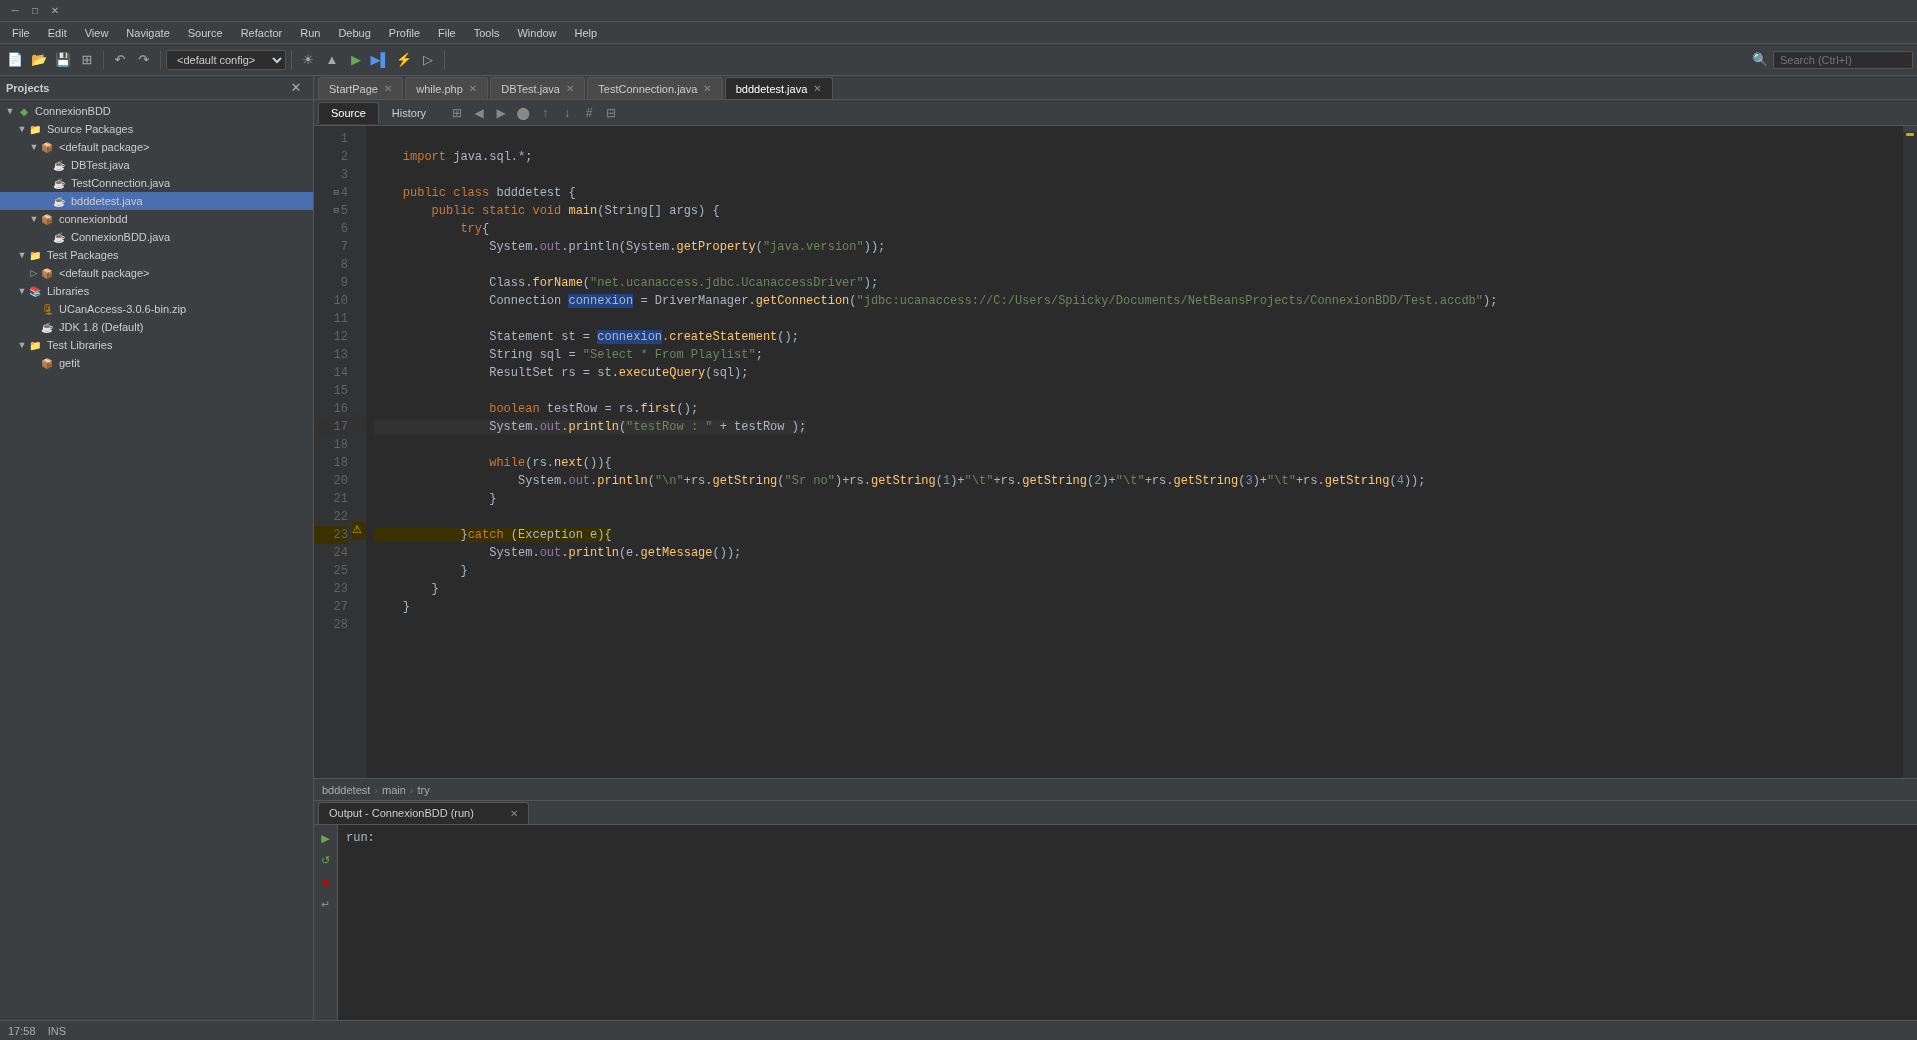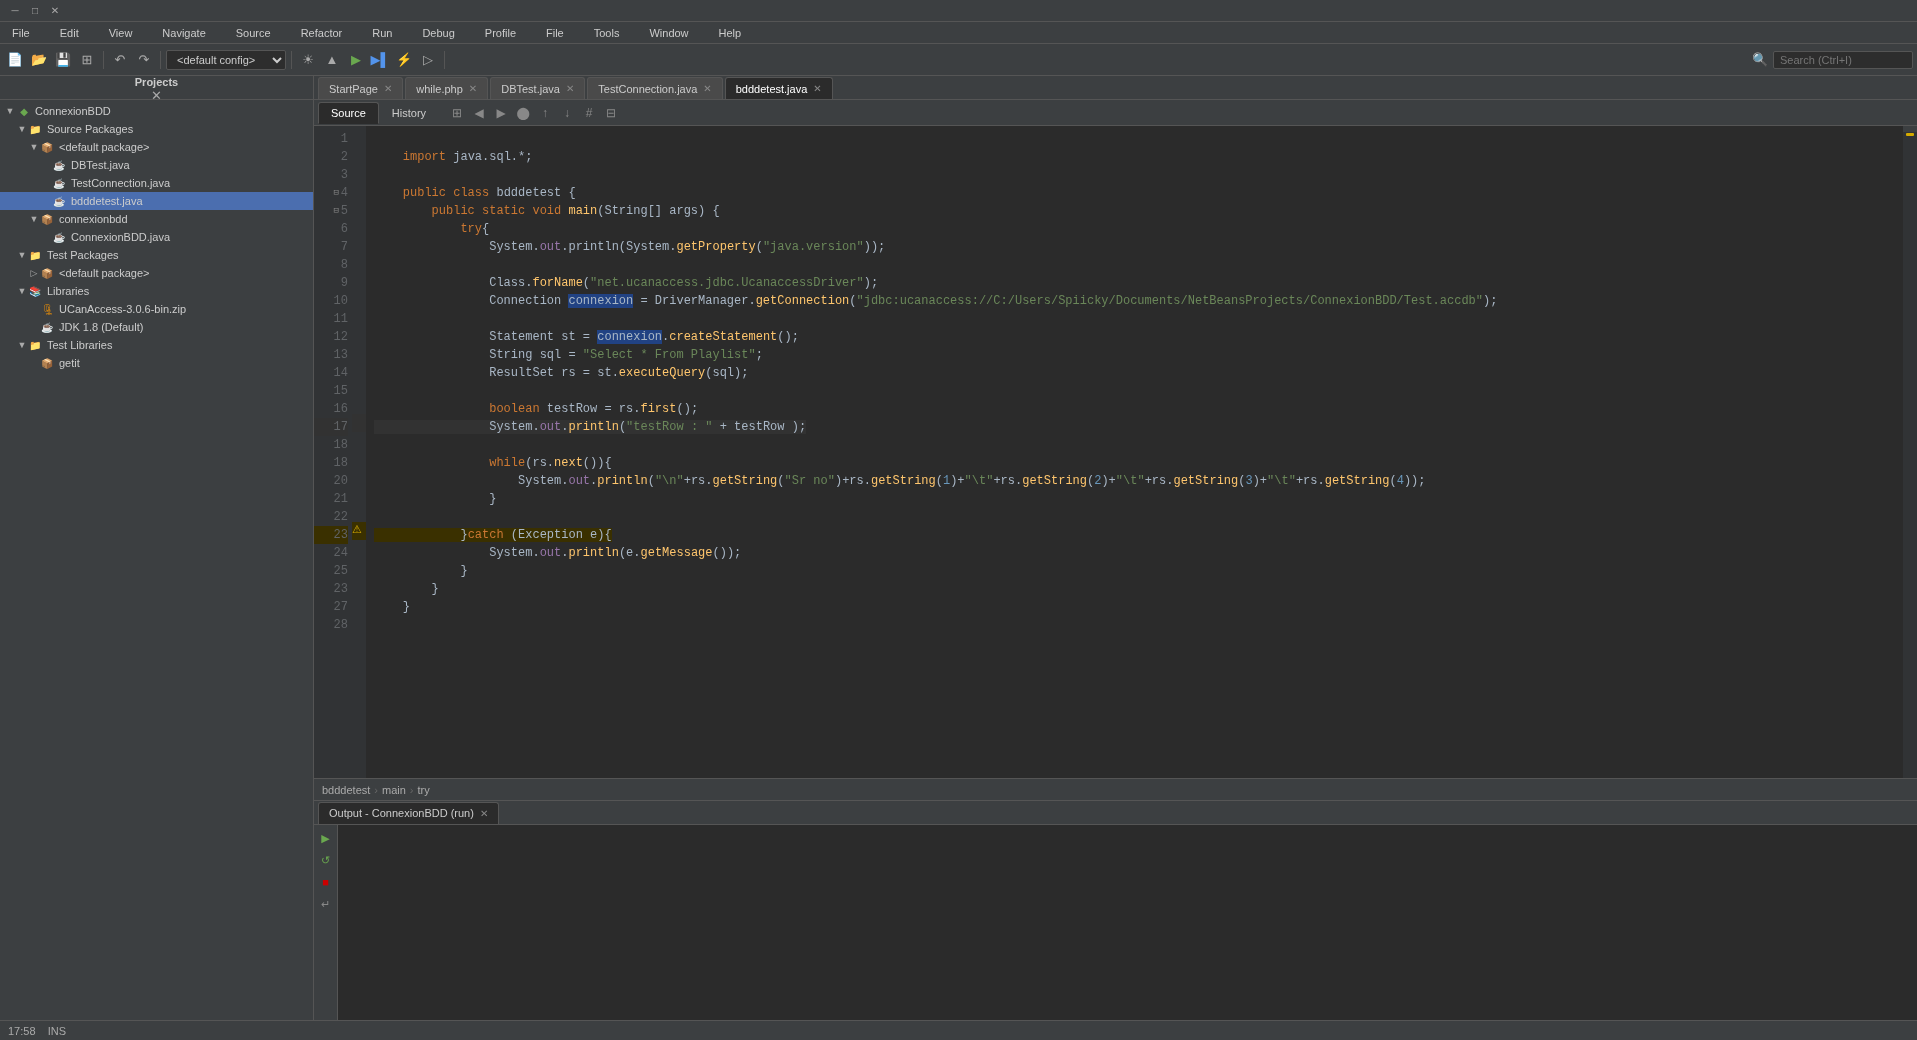--- a/index.html
+++ b/index.html
@@ -21,21 +21,21 @@
     #title-bar .win-btn { width: 14px; height: 14px; display: flex; align-items: center; justify-content: center; cursor: pointer; color: #aaa; font-size: 10px; }
 
     
     #menu-bar {
       background: #3c3f41;
       height: 22px;
       display: flex;
       align-items: center;
       padding: 0 4px;
       border-bottom: 1px solid #555;
-      gap: 14px;
+      gap: 2px;
     }
     .menu-item {
       padding: 2px 8px;
       cursor: pointer;
       color: #ccc;
       font-size: 11px;
       border-radius: 2px;
     }
 
     
@@ -89,21 +89,20 @@
     }
     #projects-header {
       background: #3c3f41;
       height: 24px;
       display: flex;
       align-items: center;
       padding: 0 6px;
       border-bottom: 1px solid #555;
       font-size: 11px;
       color: #ccc;
-      flex-direction: column;
     }
     #projects-header .panel-title { flex: 1; font-weight: bold; }
     #projects-tree {
       flex: 1;
       overflow-y: auto;
       padding: 2px 0;
     }
     .tree-item {
       display: flex;
       align-items: center;
@@ -264,20 +263,21 @@
       align-items: center;
       padding: 0 10px;
       cursor: pointer;
       color: #ccc;
       font-size: 11px;
       background: #2b2b2b;
       border: 1px solid #555;
       border-bottom: none;
       border-radius: 3px 3px 0 0;
       margin-right: 2px;
+      gap: 30px;
     }
     .output-tab .tab-close { margin-left: 6px; color: #888; font-size: 10px; }
     #output-content {
       flex: 1;
       display: flex;
     }
     #output-sidebar {
       width: 24px;
       background: #3c3f41;
       border-right: 1px solid #555;
@@ -648,20 +648,21 @@
         </div>
       </div>
       <div id="output-content">
         <div id="output-sidebar">
           <div class="out-btn" style="color:#6aa84f;">▶</div>
           <div class="out-btn" style="color:#6aa84f;">↺</div>
           <div class="out-btn" style="color:#cc0000;">■</div>
           <div class="out-btn">↵</div>
         </div>
         <div id="output-text">
+          <div class="output-normal">run:</div>
         </div>
       </div>
     </div>
 
   </div>
 </div>
 
 <div id="status-bar">
   <span class="status-pos">
     <span>17:58</span>

